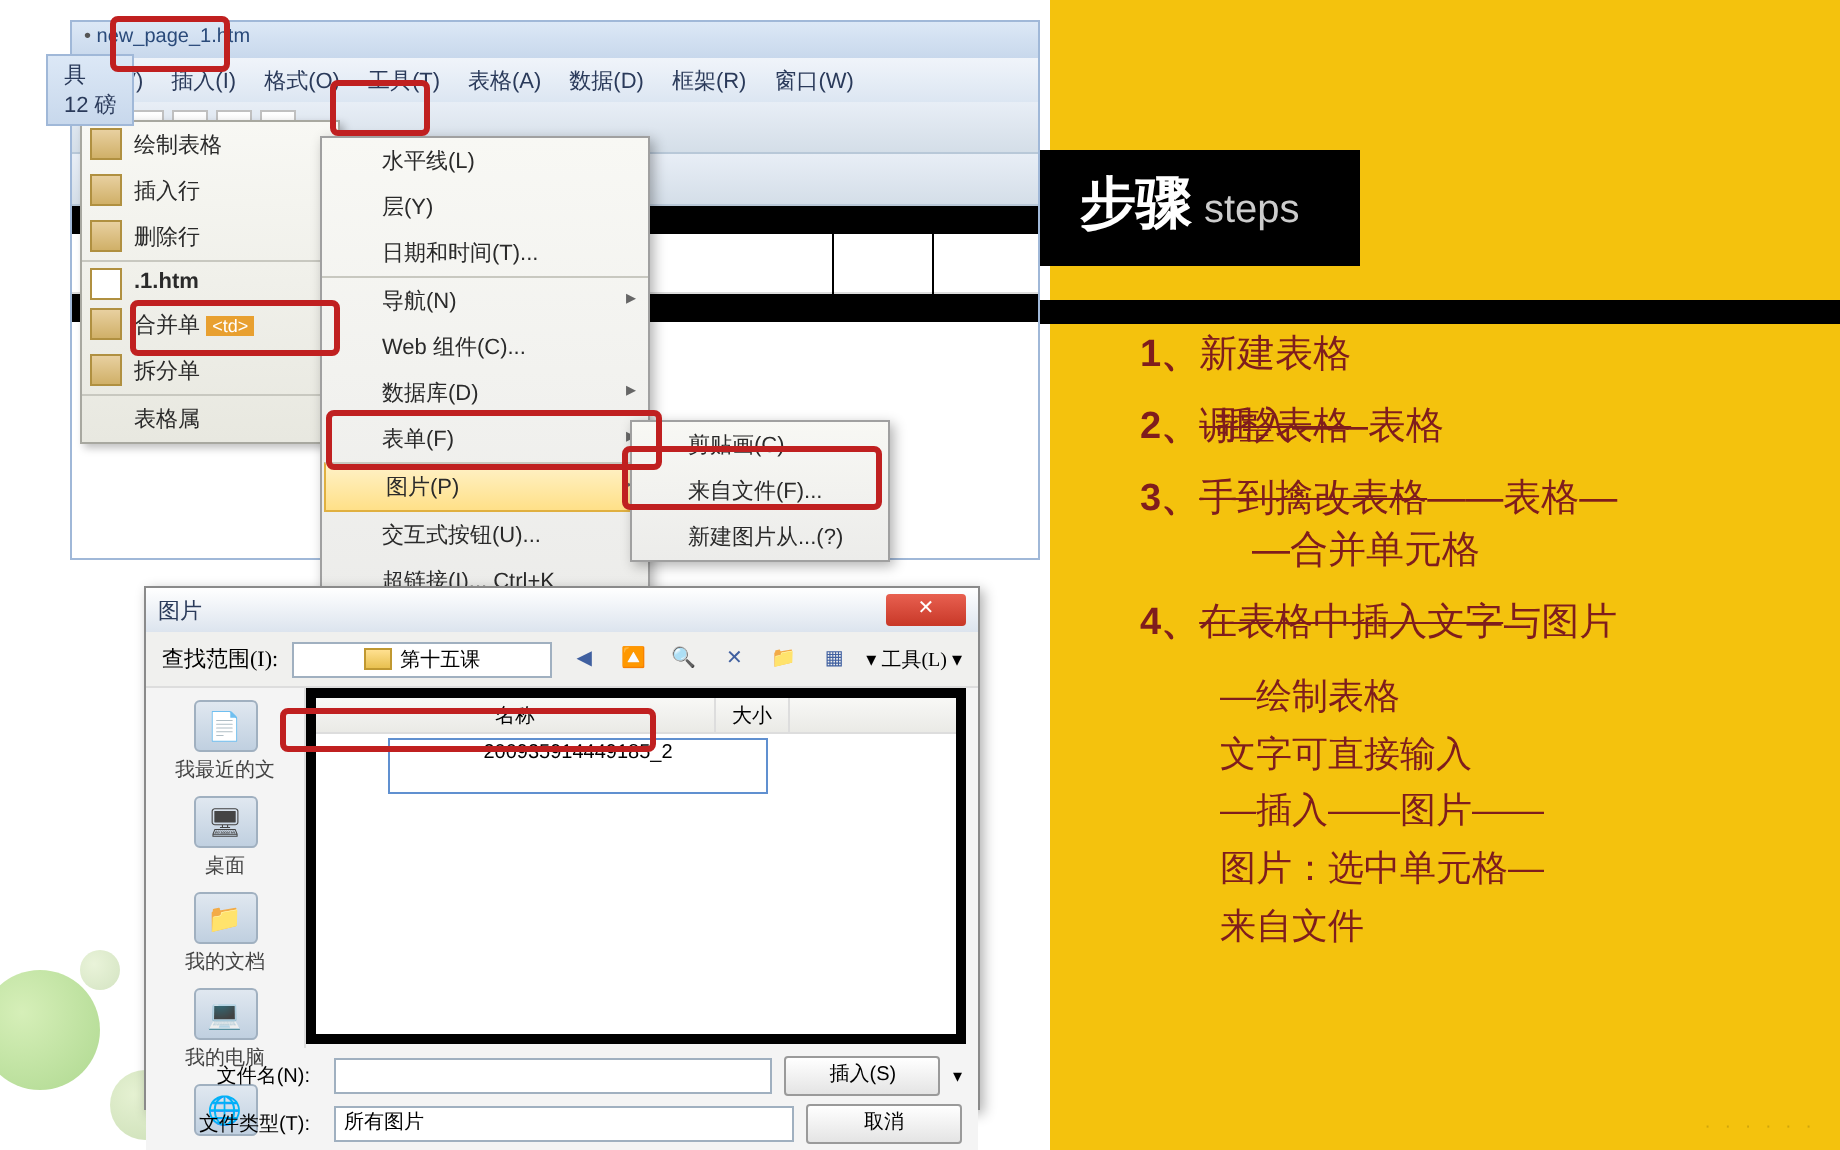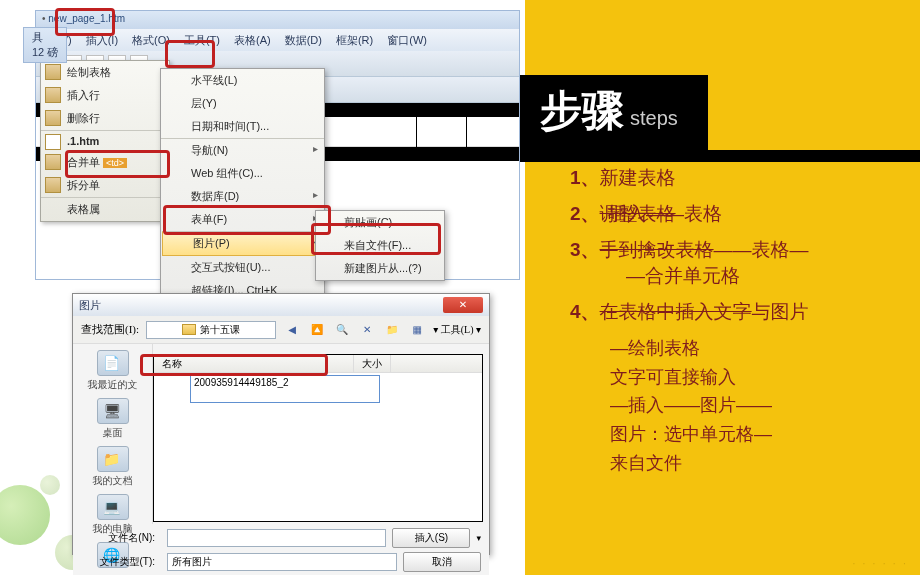--- a/index.html
+++ b/index.html
@@ -7,21 +7,21 @@
     
     
     .deco { position: absolute; border-radius: 50%; }
     .deco1 { width: 60px; height: 60px; background: radial-gradient(circle at 35% 35%, #c4e89a, #8cc860); bottom: 30px; left: -10px; opacity: 0.7; }
     .deco2 { width: 35px; height: 35px; background: radial-gradient(circle at 35% 35%, #d4e8b4, #a8c884); bottom: 5px; left: 55px; opacity: 0.6; }
     .deco3 { width: 20px; height: 20px; background: radial-gradient(circle at 35% 35%, #d4e8b4, #a8c884); bottom: 80px; left: 40px; opacity: 0.5; }
     
     
     .right-panel { position: absolute; right: 0; top: 0; width: 395px; height: 575px; background: #f4c20d; }
     .banner { position: absolute; top: 75px; left: -15px; background: #000; padding: 8px 30px 12px 30px; display: flex; align-items: baseline; gap: 6px; }
-    .banner .cn { font-size: 42px; font-weight: bold; color: #fff; }
+    .banner .cn { font-size: 28px; font-weight: bold; color: #fff; }
     .banner .en { font-size: 20px; color: #ccc; }
     .black-strip { position: absolute; top: 150px; left: -15px; width: 410px; height: 12px; background: #000; }
     
     .steps-list { position: absolute; top: 163px; left: 45px; width: 330px; color: #7f1d1d; font-size: 19px; line-height: 1.6; }
     .step-line { margin-bottom: 6px; position: relative; }
     .overlap { position: absolute; left: 0; top: 0; }
     .strike { text-decoration: line-through; }
     .sub { margin-left: 40px; font-size: 18px; }
     
     
@@ -65,21 +65,21 @@
     .dlg-title .spacer { flex: 1; }
     .dlg-x { width: 40px; height: 16px; background: linear-gradient(#e86050,#c83828); color: #fff; text-align: center; line-height: 16px; font-size: 10px; border-radius: 2px; }
     .dlg-look { height: 28px; display: flex; align-items: center; gap: 7px; padding: 0 8px; background: #f0f0ee; border-bottom: 1px solid #ddd; font-family: Liberation Serif, serif; }
     .dlg-look .combo { flex: 1; max-width: 140px; height: 18px; border: 1px solid #a0b0c0; background: #fff; display: flex; align-items: center; padding: 0 4px; font-size: 10px; justify-content: center; }
     .dlg-look .folder-ico { width: 14px; height: 11px; background: linear-gradient(#ffe090,#e8c050); border: 1px solid #c09830; margin-right: 4px; }
     .dlg-look .tool-ico { width: 18px; height: 18px; border: 1px solid transparent; display: inline-block; text-align: center; line-height: 16px; font-size: 10px; color: #4060a0; }
     .dlg-body { display: flex; height: 180px; }
     .dlg-side { width: 80px; background: #f4f4f4; border-right: 1px solid #ddd; display: flex; flex-direction: column; align-items: center; padding-top: 4px; gap: 2px; }
     .side-item { text-align: center; font-size: 10px; color: #444; width: 100%; padding: 2px 0; }
     .side-item .ico { width: 32px; height: 26px; margin: 0 auto 2px; background: linear-gradient(#e0e8f0,#c0d0e0); border: 1px solid #a0b0c0; border-radius: 3px; display: flex; align-items: center; justify-content: center; font-size: 14px; }
-    .dlg-main { flex: 1; background: #fff; position: relative; border: 1px solid #000000; margin: 10px 6px 2px 0; }
+    .dlg-main { flex: 1; background: #fff; position: relative; border: 5px solid #000000; margin: 0 6px 2px 0; text-align: center; }
     .col-head { height: 18px; background: linear-gradient(#f8f8f6,#eaeae6); border-bottom: 1px solid #ddd; display: flex; font-size: 10px; }
     .col-head span { padding: 2px 8px; border-right: 1px solid #ddd; }
     .file-input-hl { position: absolute; left: 36px; top: 20px; width: 190px; height: 28px; border: 1px solid #6090d0; background: #fff; padding: 0 3px; font-size: 10px; line-height: 14px; }
     .dlg-bottom { height: 52px; background: #f4f4f4; display: flex; padding: 4px 8px; gap: 6px; align-items: center; }
     .dlg-bottom .lbl { width: 80px; text-align: right; font-size: 10px; padding-right: 6px; }
     .dlg-bottom .rows { flex: 1; display: flex; flex-direction: column; gap: 4px; }
     .dlg-bottom .row { display: flex; align-items: center; gap: 6px; }
     .dlg-bottom .inp { flex: 1; height: 18px; border: 1px solid #a0b0c0; background: #fff; font-size: 10px; padding: 0 4px; line-height: 16px; }
     .dlg-btn { width: 78px; height: 20px; background: linear-gradient(#fff,#e4e4e4); border: 1px solid #9a9a9a; font-size: 10px; text-align: center; line-height: 18px; border-radius: 2px; }
     

